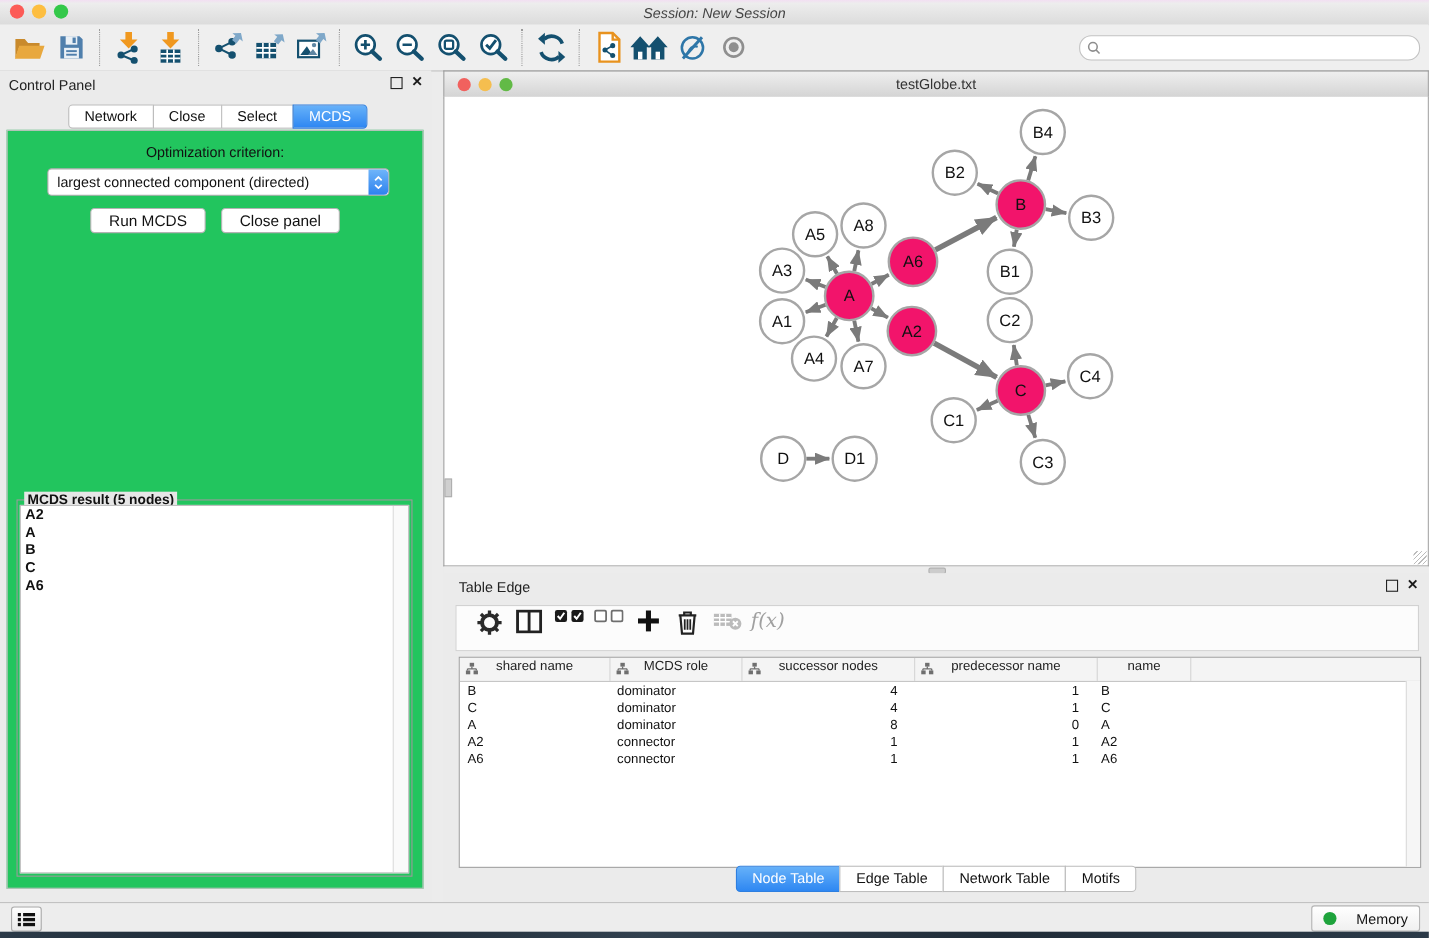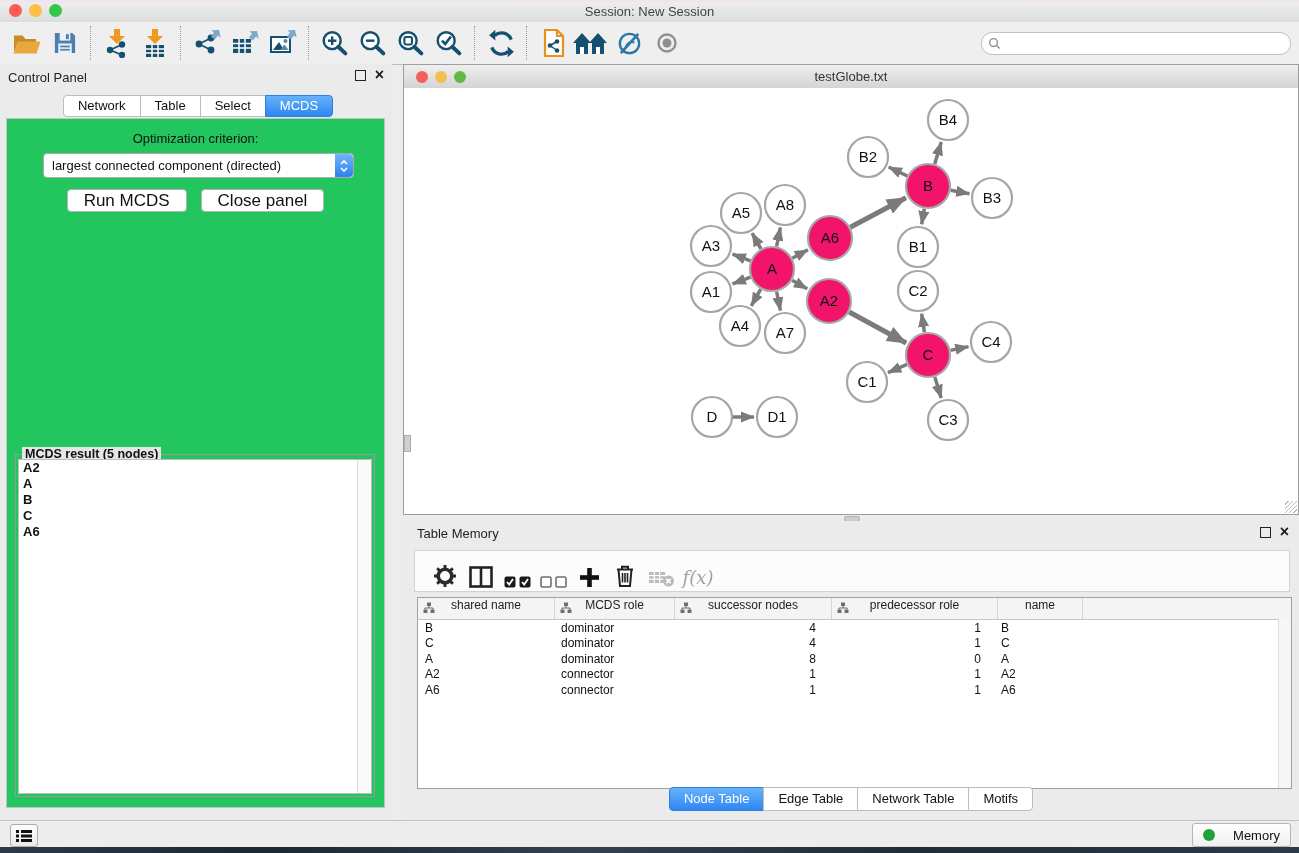--- a/index.html
+++ b/index.html
@@ -2,21 +2,21 @@
 <html><head>
 <meta charset="utf-8">
 <style>
   html,body{margin:0;padding:0;}
   body{font-family:"Liberation Sans","DejaVu Sans",sans-serif;-webkit-font-smoothing:antialiased;}
   .screen{position:relative;width:1299px;height:853px;background:#ECECEC;overflow:hidden;}
 
   
   .titlebar{position:absolute;left:0;top:0;width:100%;height:22px;
     background:linear-gradient(#F2DFF2 0,#EDEDED 3px,#DCDCDC 100%);
-    border-bottom:1px solid #B9B9B9;display:flex;align-items:center;}
+    border-bottom:1px solid #B9B9B9;display:flex;align-items:center;font-style:italic;}
   .tl-dots{position:absolute;left:9px;top:4px;display:flex;gap:7px;}
   .dot{width:13px;height:13px;border-radius:50%;}
   .titlebar .title{width:100%;text-align:center;font-size:13px;color:#444;}
 
   
   .toolbar{position:absolute;left:0;top:22px;width:100%;height:42px;background:#EFEFEF;
     border-bottom:1px solid #BFBFBF;display:flex;align-items:center;}
   .tbtn{width:38px;height:36px;display:flex;align-items:center;justify-content:center;flex:0 0 auto;}
   .tsep{width:1px;height:34px;border-left:1px dotted #9B9B9B;margin:0 6px;flex:0 0 auto;}
   .tspacer{flex:1;}
@@ -42,21 +42,21 @@
 
   .cp-box{position:absolute;left:6px;right:7px;top:54px;bottom:12px;background:#22c55e;border:1px solid #C3C3C3;}
   .opt-label{position:absolute;left:0;right:0;top:12px;text-align:center;font-size:13px;color:#111;}
   .select{position:absolute;left:36px;right:30px;top:34px;height:23px;background:#FFF;
     border:1px solid #ABABAB;border-radius:4px;display:flex;align-items:center;}
   .select .sel-text{flex:1;font-size:13px;color:#111;padding-left:8px;white-space:nowrap;overflow:hidden;}
   .stepper{width:18px;height:23px;border-radius:0 4px 4px 0;background:linear-gradient(#6FB5FA,#2E82EE);
     display:flex;flex-direction:column;align-items:center;justify-content:center;gap:2px;}
   .btn-row{position:absolute;left:0;right:0;top:70px;display:flex;justify-content:center;gap:14px;}
   .mac-btn{height:21px;line-height:21px;padding:0 16px;background:#FFF;border:1px solid #B3B3B3;
-    border-radius:4px;font-size:17px;color:#111;}
+    border-radius:4px;font-size:14px;color:#111;}
 
   .result-group{position:absolute;left:8px;right:9px;top:335px;bottom:10px;border:1px solid #9A9A9A;font-weight:bold;}
   .result-legend{position:absolute;left:6px;top:-8px;background:#E6E6E6;padding:0 3px;font-size:12.5px;color:#111;}
   .result-list{position:absolute;left:2px;right:2px;top:4px;bottom:2px;background:#FFF;border:1px solid #BEBEBE;overflow:hidden;}
   .result-scroll{position:absolute;right:0;top:0;bottom:0;width:13px;background:#FAFAFA;border-left:1px solid #DDD;}
   .result-item{font-size:13px;line-height:16px;padding:0 4px;color:#111;}
   .result-item:first-child{padding-top:2px;}
 
   
   .net-window{position:absolute;left:403px;top:64px;right:0;height:451px;}
@@ -75,21 +75,21 @@
 
   .split-h{position:absolute;left:403px;right:0;top:515px;height:6px;background:#ECECEC;}
   .split-grip{position:absolute;left:50%;top:1px;width:14px;height:4px;margin-left:-7px;background:#CCC;border:1px solid #B0B0B0;border-radius:2px;}
 
   
   .table-panel{position:absolute;left:403px;top:521px;right:0;height:299px;background:#EBEBEB;}
   .tp-title{position:absolute;left:14px;top:5px;font-size:13px;color:#222;}
   .tp-controls{position:absolute;right:10px;top:5px;display:flex;align-items:center;gap:9px;}
   .tp-toolbar{position:absolute;left:11px;right:9px;top:29px;height:40px;background:#FCFCFC;
     border:1px solid #D2D2D2;display:flex;align-items:center;padding-left:12px;}
-  .tp-tbtn{width:36px;height:34px;display:flex;align-items:flex-end;justify-content:center;flex:0 0 auto;}
+  .tp-tbtn{width:36px;height:34px;display:flex;align-items:flex-start;justify-content:center;flex:0 0 auto;}
   .fx-label{font-family:"DejaVu Serif","Liberation Serif",serif;font-style:italic;font-size:18px;color:#A0A0A0;margin-left:2px;}
 
   .tbl{position:absolute;left:14px;right:7px;top:76px;height:190px;background:#FFF;border:1px solid #A0A0A0;overflow:hidden;}
   .tbl-head{display:flex;height:21px;background:#F4F4F4;border-bottom:1px solid #C6C6C6;}
   .th{position:relative;height:21px;border-right:1px solid #D5D5D5;display:flex;align-items:flex-start;justify-content:center;font-size:12px;color:#222;flex:0 0 auto;}
   .th .tree{position:absolute;left:5px;top:4px;}
   .tr{display:flex;height:15.5px;align-items:center;}
   .td{font-size:12px;color:#111;flex:0 0 auto;white-space:nowrap;overflow:hidden;box-sizing:border-box;}
   .td.left{text-align:left;padding-left:7px;}
   .td.right{text-align:right;padding-right:13px;}
@@ -293,21 +293,21 @@
   <div class="control-panel">
     <div class="cp-header">
       <span class="cp-title">Control Panel</span>
       <span class="panel-controls">
         <span class="float-box"></span>
         <span class="close-x">×</span>
       </span>
     </div>
     <div class="cp-tabs seg-row" id="cp-tabs">
         <span class="seg">Network</span>
-        <span class="seg">Table</span>
+        <span class="seg">Close</span>
         <span class="seg">Select</span>
         <span class="seg active">MCDS</span>
       </div>
     <div class="cp-box">
       <div class="opt-label">Optimization criterion:</div>
       <div class="select">
         <span class="sel-text">largest connected component (directed)</span>
         <span class="stepper">
           <svg width="8" height="5" viewBox="0 0 8 5">
               <polyline points="1,4 4,1 7,4" fill="none" stroke="#FFF" stroke-width="1.6"></polyline>
@@ -458,21 +458,21 @@
       <div class="edge-grip"></div>
       <div class="resize-grip"></div>
     </div>
   </div>
 
   <div class="split-h">
       <span class="split-grip"></span>
     </div>
 
   <div class="table-panel">
-    <span class="tp-title">Table Memory</span>
+    <span class="tp-title">Table Edge</span>
     <span class="tp-controls panel-controls">
       <span class="float-box"></span>
       <span class="close-x">×</span>
     </span>
     <div class="tp-toolbar">
       <span class="tp-tbtn">
           <svg width="24" height="24" viewBox="0 0 24 24">
             <g stroke="#2A2A2A" stroke-width="3">
               <line x1="19.5" y1="12" x2="23" y2="12"></line>
               <line x1="17.3" y1="17.3" x2="19.8" y2="19.8"></line>
@@ -566,21 +566,21 @@
               </svg></span>
             <span>successor nodes</span>
           </div>
           <div class="th" style="width: 165px;">
             <span class="tree"><svg width="12" height="12" viewBox="0 0 12 12">
                 <rect x="4" y="0.5" width="4" height="3.5" fill="#6F6F6F"></rect>
                 <path d="M6 4 V6 M2 6 H10 M2 6 V7.5 M10 6 V7.5" stroke="#6F6F6F" stroke-width="1.2" fill="none"></path>
                 <rect x="0.5" y="7.5" width="4" height="3.5" fill="#6F6F6F"></rect>
                 <rect x="7.5" y="7.5" width="4" height="3.5" fill="#6F6F6F"></rect>
               </svg></span>
-            <span>predecessor role</span>
+            <span>predecessor name</span>
           </div>
           <div class="th" style="width: 84px;">
             <span>name</span>
           </div>
         </div>
       <div id="tbl-body">
           <div class="tr">
             <div class="td left" style="width: 136px;">B</div>
             <div class="td left" style="width: 119px;">dominator</div>
             <div class="td right" style="width: 156px;">4</div>

